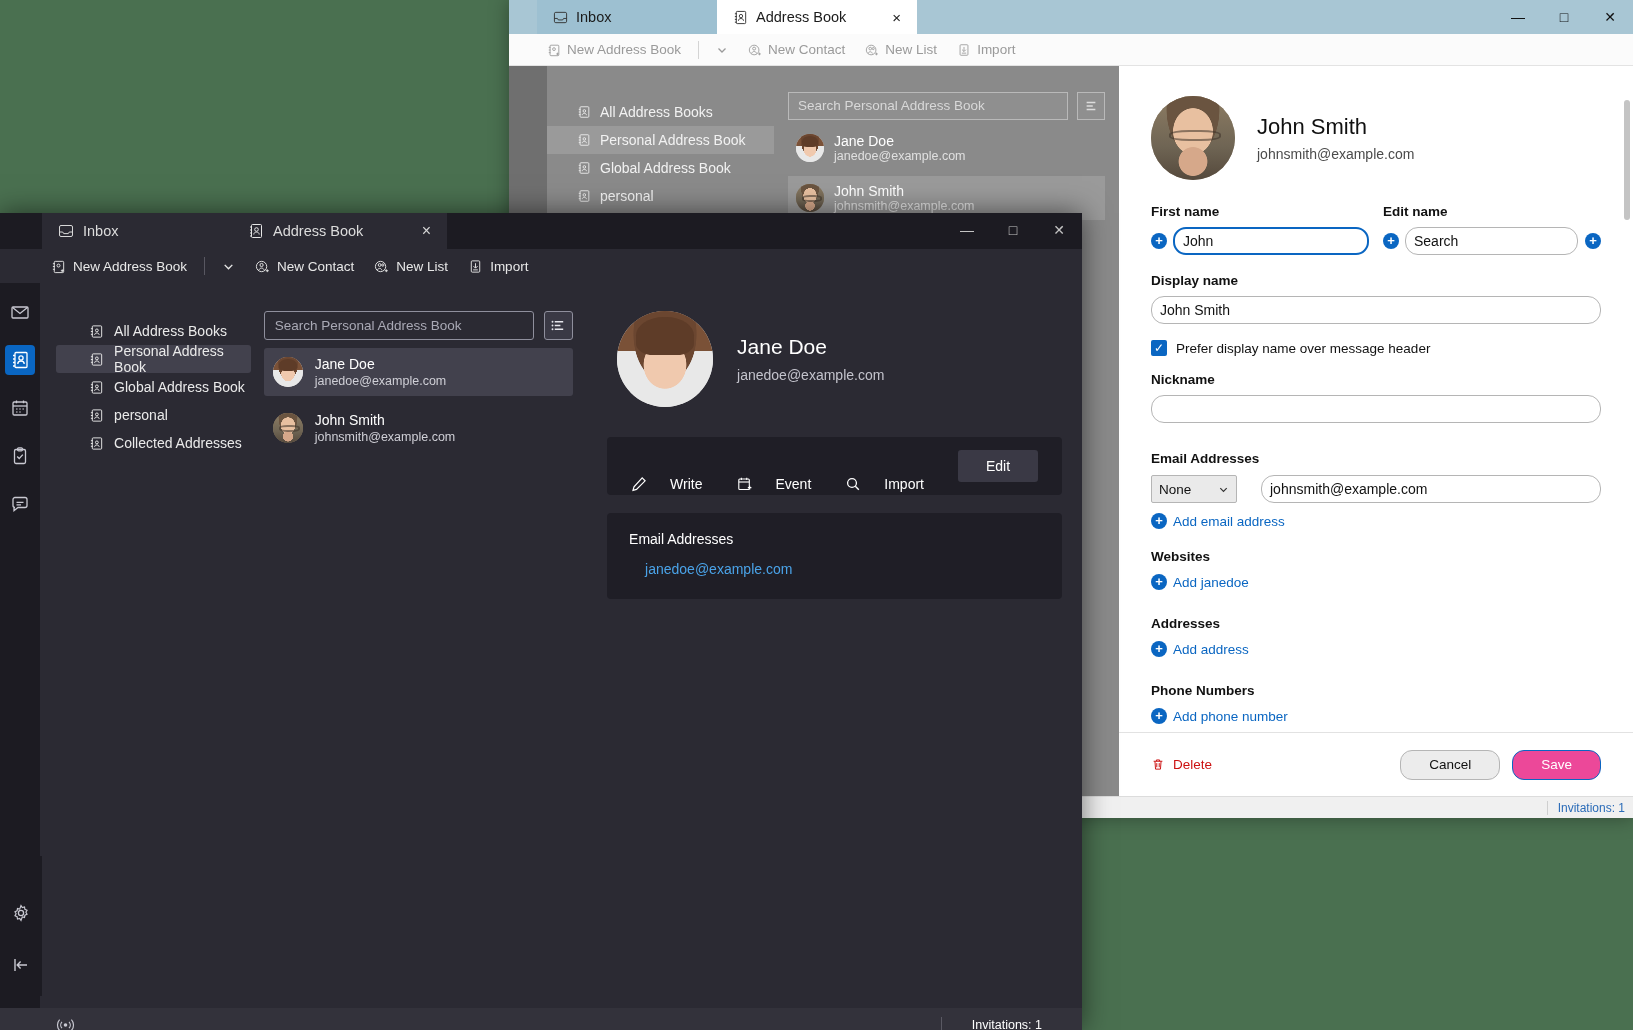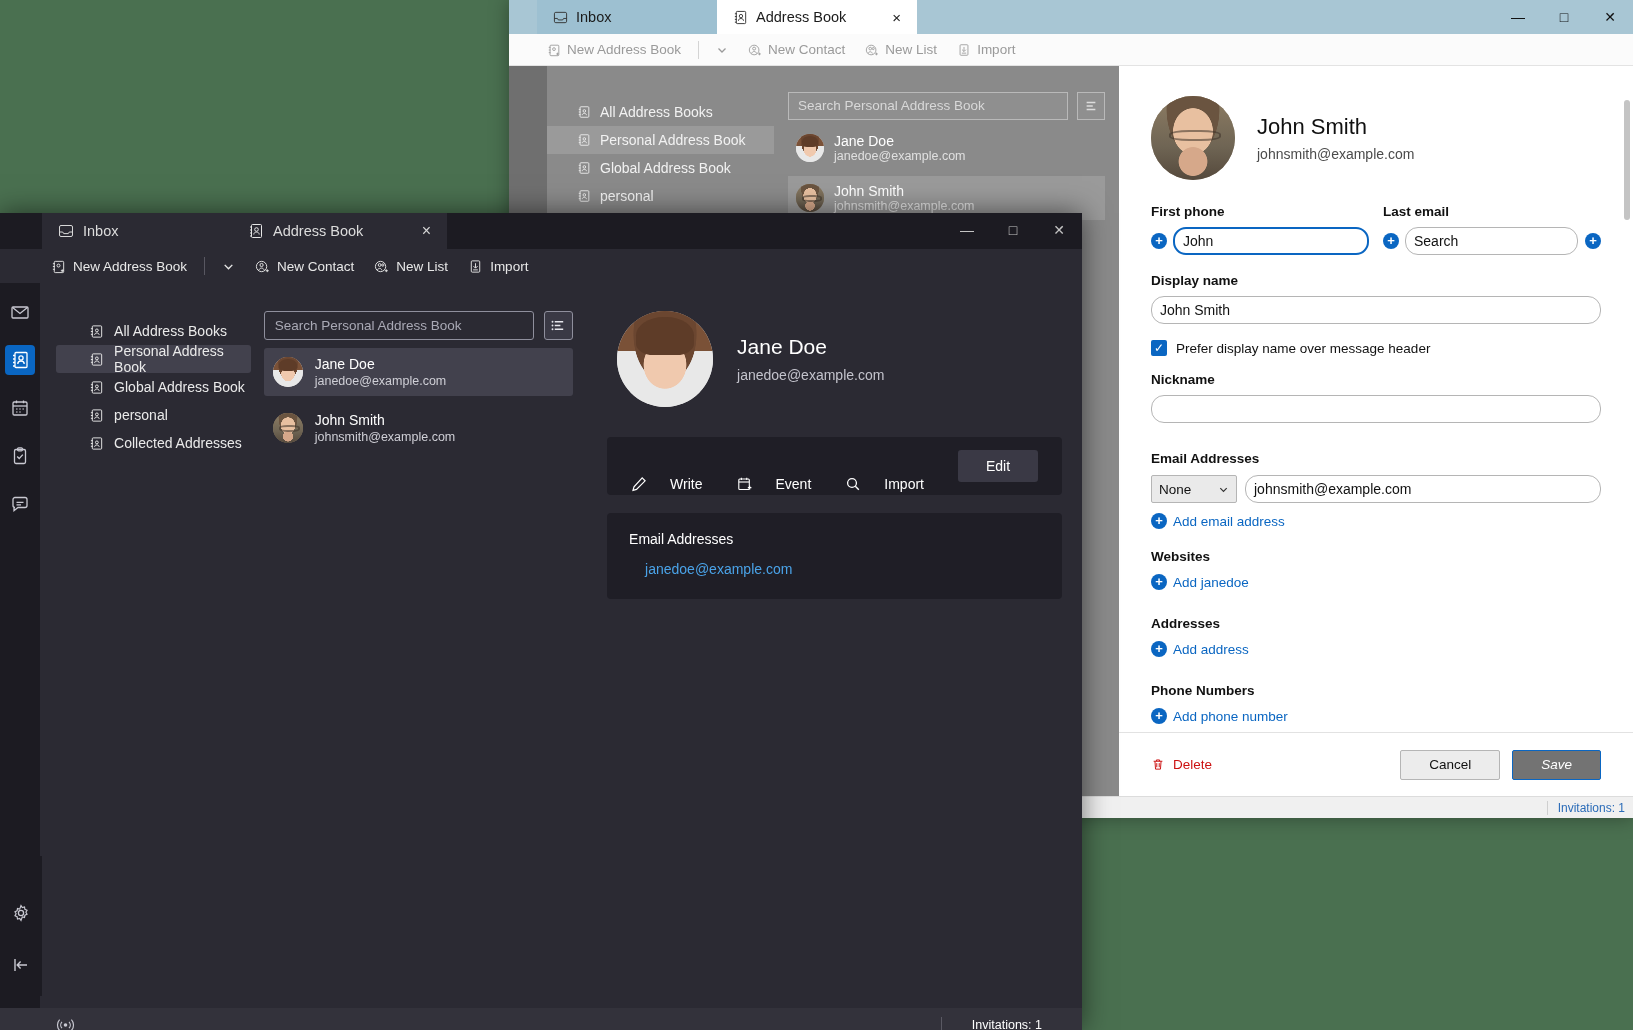--- a/index.html
+++ b/index.html
@@ -95,23 +95,23 @@
     justify-content: space-between; padding: 0 7px; border-radius: 2px;
   }
   .ed-footer {
     position: absolute; left: 0; bottom: 22px; width: 100%; height: 64px;
     background: #fff; border-top: 1px solid #e2e2e2;
     display: flex; align-items: center; padding: 0 32px; gap: 12px;
   }
   .btn {
     height: 30px; min-width: 78px; border: 1px solid #b5b5b5; background: #ececec;
     font-size: 13.5px; color: #111; display: flex; align-items: center; justify-content: center;
-    border-radius: 2px; padding: 0 28px;
-  }
-  .btn.primary { background: #737373; border-color: #0a66c2; color: #fff; font-style: italic; }
+    border-radius: 12px; padding: 0 28px;
+  }
+  .btn.primary { background: #ec4899; border-color: #0a66c2; color: #fff; }
   .del { color: #cc1111; font-size: 13.5px; display: flex; align-items: center; gap: 8px; }
   .scrollbar-v {
     position: absolute; right: 2px; top: 34px; width: 8px; height: 700px;
   }
   .scrollbar-v i { display:block; position:absolute; left:1px; top:0; width:6px; height:120px; background:#c4c4c4; border-radius:3px;}
 
   
   .fgwin {
     position: absolute; left: 0; top: 213px; width: 1082px; height: 817px;
     background: #2b2a33; box-shadow: 0 0 26px rgba(0,0,0,.55);
@@ -383,28 +383,28 @@
               <span class="face f-john"></span>
             </div>
           <div>
             <div class="ed-name">John Smith</div>
             <div class="ed-mail">johnsmith@example.com</div>
           </div>
         </div>
 
         <div style="display:flex;gap:14px;margin-top:24px;">
           <div style="flex:1">
-            <div class="ed-lbl">First phone</div>
+            <div class="ed-lbl">First name</div>
             <div class="fieldrow" style="margin-top:8px">
               <div class="plusbtn">+</div>
               <div class="txtin focus" style="flex:1">John</div>
             </div>
           </div>
           <div style="flex:1">
-            <div class="ed-lbl">Last email</div>
+            <div class="ed-lbl">Edit name</div>
             <div class="fieldrow" style="margin-top:8px">
               <div class="plusbtn">+</div>
               <div class="txtin" style="flex:1">Search</div>
               <div class="plusbtn" style="margin-left:7px;margin-right:0">+</div>
             </div>
           </div>
         </div>
 
         <div style="margin-top:18px">
           <div class="ed-lbl">Display name</div>
@@ -416,21 +416,21 @@
           <span style="font-size:13.5px;color:#111">Prefer display name over message header</span>
         </div>
 
         <div style="margin-top:16px">
           <div class="ed-lbl">Nickname</div>
           <div class="txtin" style="margin-top:8px;width:100%"></div>
         </div>
 
         <div style="margin-top:28px">
           <div class="sectlbl">Email Addresses</div>
-          <div style="display:flex;gap:8px;margin-top:9px">
+          <div style="display:flex;gap:24px;margin-top:9px">
             <div class="selbox">
               <span>None</span>
               <span>
                 <svg width="11" height="11" viewBox="0 0 12 12">
                     <path d="M2.5 4.5L6 8l3.5-3.5" fill="none" stroke="#333" stroke-width="1.3"></path>
                   </svg>
               </span>
             </div>
             <div class="txtin" style="flex:1">johnsmith@example.com</div>
           </div>

